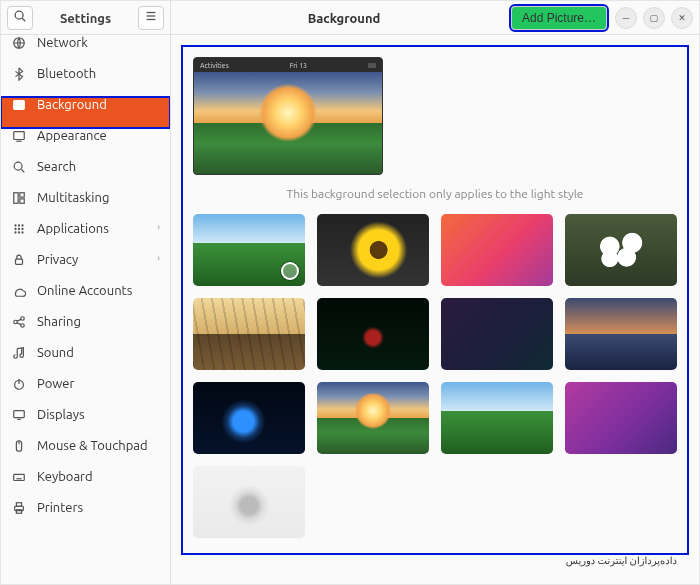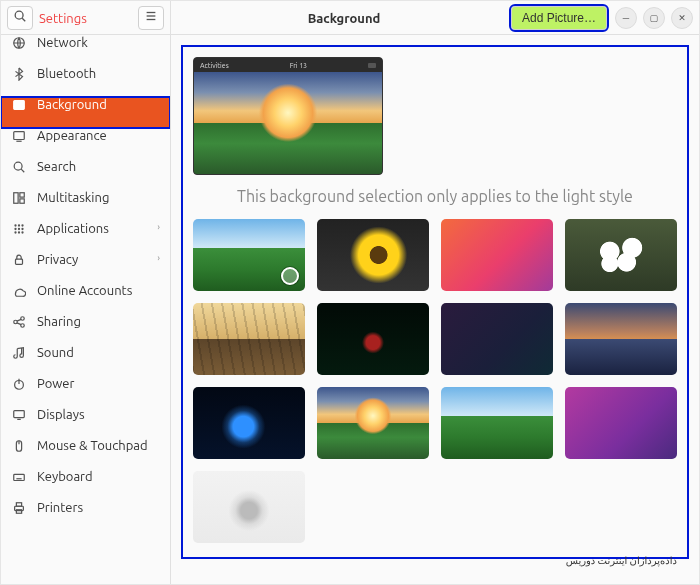--- a/index.html
+++ b/index.html
@@ -2,43 +2,43 @@
 <html><head>
 <meta charset="utf-8">
 <style>
   * { box-sizing: border-box; margin: 0; padding: 0; }
   html, body { width: 700px; height: 585px; font-family: Ubuntu, Cantarell, "Segoe UI", sans-serif; font-size: 13px; color: #3d3d3d; background: #fafafa; overflow: hidden; }
   .window { display: flex; width: 700px; height: 585px; border: 1px solid #e5e5e5; }
   
   .sidebar { width: 170px; min-width: 170px; border-right: 1px solid #e0e0e0; background: #fafafa; display: flex; flex-direction: column; }
   .sidebar-header { display: flex; align-items: center; height: 34px; border-bottom: 1px solid #e0e0e0; padding: 0 6px; gap: 6px; }
   .icon-btn { width: 26px; height: 24px; border: 1px solid #d0d0d0; background: #fdfdfd; border-radius: 4px; display: flex; align-items: center; justify-content: center; cursor: pointer; color: #555; font-size: 12px; }
-  .sidebar-title { flex: 1; text-align: left; font-weight: 400; color: #ef4444; }
+  .sidebar-title { flex: 1; text-align: center; font-weight: 700; color: #404040; }
   .nav { overflow-y: auto; flex: 1; }
   .nav-item { display: flex; height: 31px; padding: 0 10px; gap: 10px; cursor: pointer; color: #333; position: relative; }
   .nav-item .ico { width: 16px; height: 16px; display: flex; align-items: center; justify-content: center; color: #555; }
   .nav-item.selected { background: #e95420; color: #fff; outline: 2px solid #0018d6; outline-offset: -1px; }
   .nav-item.selected .ico { color: #fff; }
   .nav-item .chev { margin-left: auto; color: #999; font-size: 10px; }
   
   .main { flex: 1; display: flex; flex-direction: column; background: #fafafa; }
   .titlebar { display: flex; align-items: center; height: 34px; border-bottom: 1px solid #e0e0e0; padding: 0 6px; }
   .titlebar-center { flex: 1; text-align: center; font-weight: 600; color: #333; }
-  .addpic-btn { height: 24px; padding: 0 10px; border: 1px solid #d0d0d0; background: #bef264; border-radius: 4px; cursor: pointer; font-size: 12px; color: #333; outline: 2px solid #0018d6; outline-offset: 0; }
+  .addpic-btn { height: 24px; padding: 0 10px; border: 1px solid #d0d0d0; background: #22c55e; border-radius: 4px; cursor: pointer; font-size: 12px; color: #333; outline: 2px solid #0018d6; outline-offset: 0; }
   .win-controls { display: flex; gap: 6px; margin-left: 8px; }
   .win-btn { width: 22px; height: 22px; border-radius: 50%; background: #ececec; border: 1px solid #dcdcdc; display: flex; align-items: center; justify-content: center; font-size: 9px; color: #555; cursor: pointer; }
   
   .content { flex: 1; padding: 10px; overflow: auto; }
   .frame { border: 2px solid #0018d6; padding: 10px 10px 14px 10px; min-height: 510px; }
   .preview-wrap { display: flex; justify-content: flex-start; }
   .preview { width: 190px; height: 118px; border: 1px solid #333; border-radius: 4px; overflow: hidden; background: #222; position: relative; }
   .preview-bar { position: absolute; top: 0; left: 0; right: 0; height: 14px; background: #2c2c2c; color: #ddd; font-size: 7px; display: flex; align-items: center; justify-content: space-between; padding: 0 6px; }
   .preview-bar .dot { width: 8px; height: 5px; background: #555; border-radius: 1px; }
   .preview-img { position: absolute; top: 14px; left: 0; right: 0; bottom: 0; }
-  .hint { text-align: center; color: #888; font-size: 16px; margin: 12px 0 14px 0; }
+  .hint { text-align: center; color: #888; font-size: 12px; margin: 12px 0 14px 0; }
   .grid { display: grid; grid-template-columns: repeat(4, 1fr); gap: 12px; }
   .thumb { width: 100%; height: 72px; border-radius: 5px; overflow: hidden; position: relative; cursor: pointer; background: #ccc; }
   .thumb.sel::after { content: ""; position: absolute; right: 6px; bottom: 6px; width: 14px; height: 14px; border-radius: 50%; background: rgba(255,255,255,0.3); border: 2px solid #fff; box-shadow: 0 0 0 1px rgba(0,0,0,0.3); }
   
   .wp-sunset-valley { background:
     radial-gradient(circle at 50% 40%, #fff7c0 0%, #ffd26b 12%, #f2a24a 22%, transparent 26%),
     linear-gradient(to bottom, #3d568c 0%, #7a8fb0 20%, #f2c67b 38%, #e7a54d 50%, #2e6f2e 50%, #3c8a3c 70%, #2a5a2a 100%);
   }
   .wp-landscape-green { background:
     linear-gradient(to bottom, #6fb4e8 0%, #cfe8f7 40%, #3b8f3b 40%, #2d7a2d 70%, #1f5c1f 100%);

